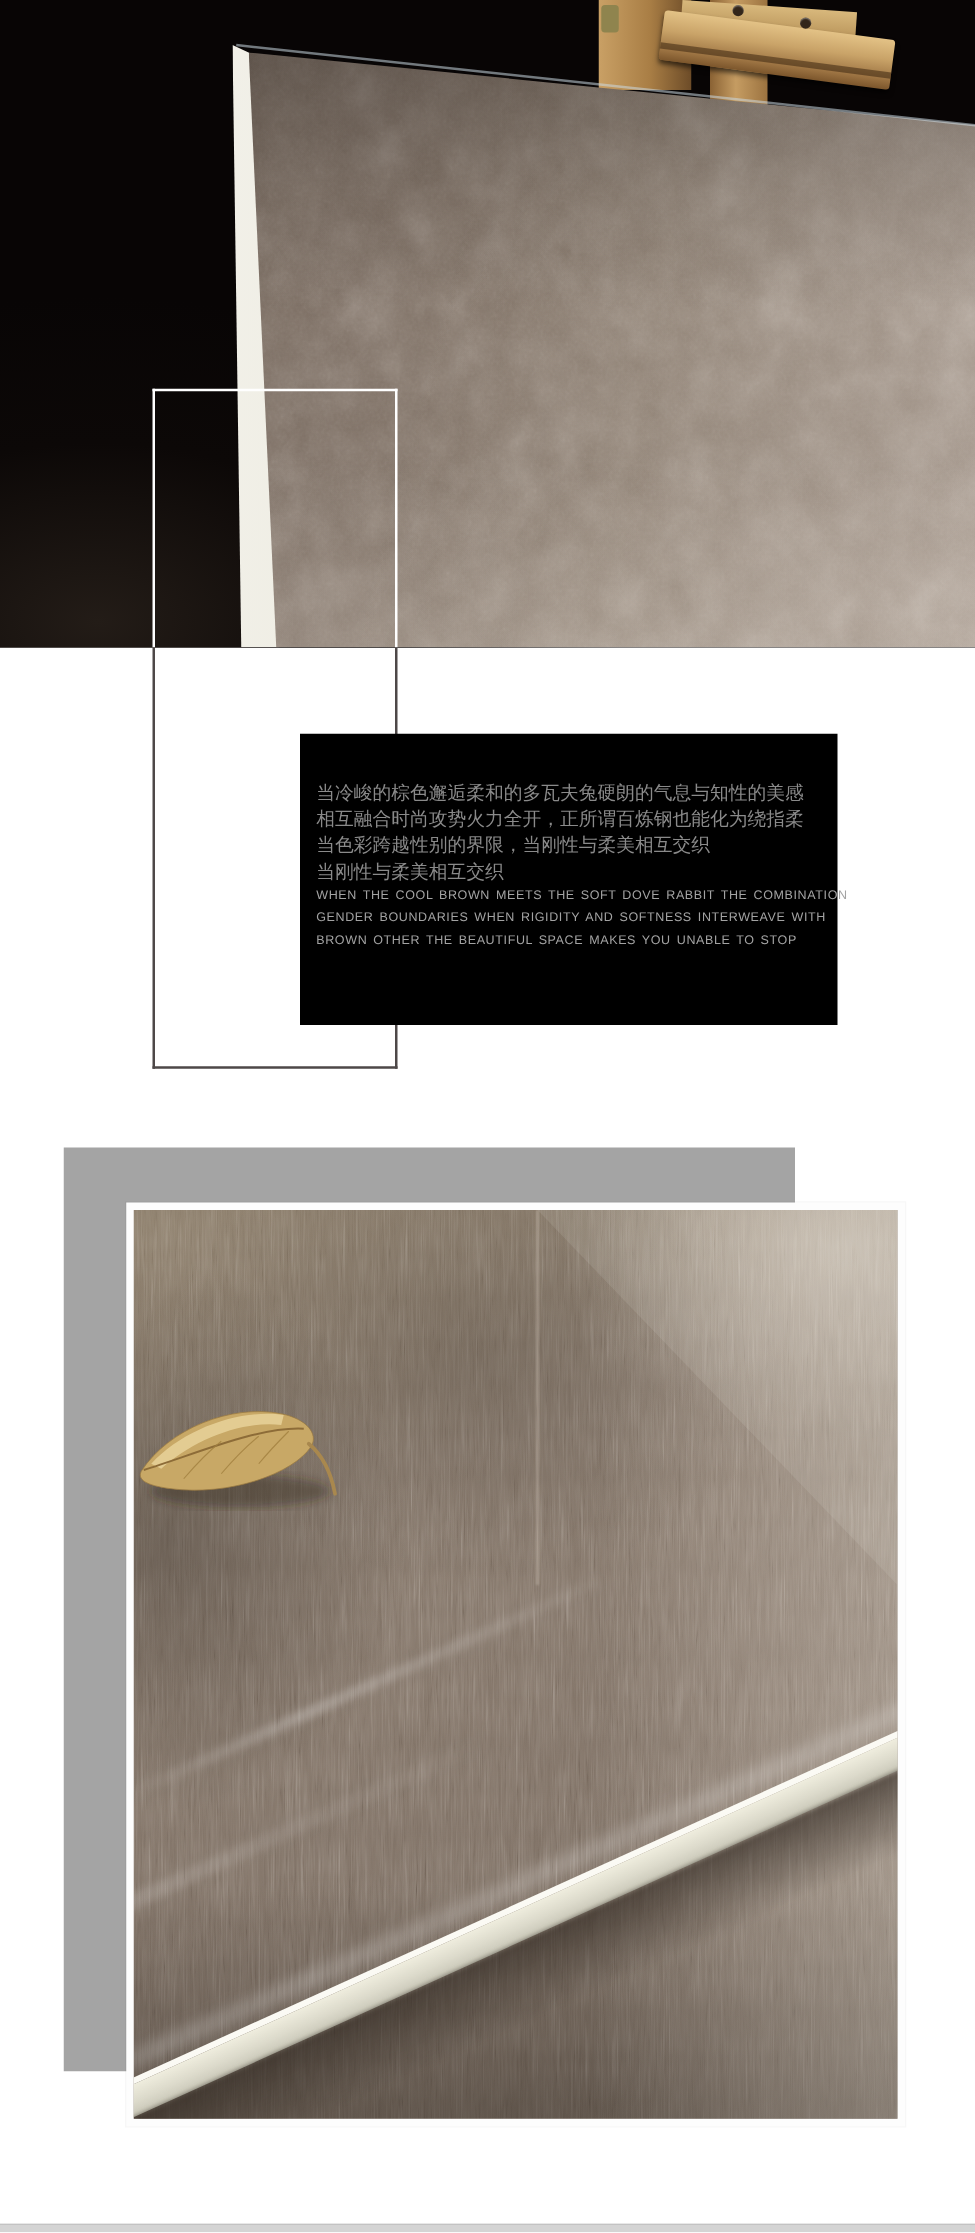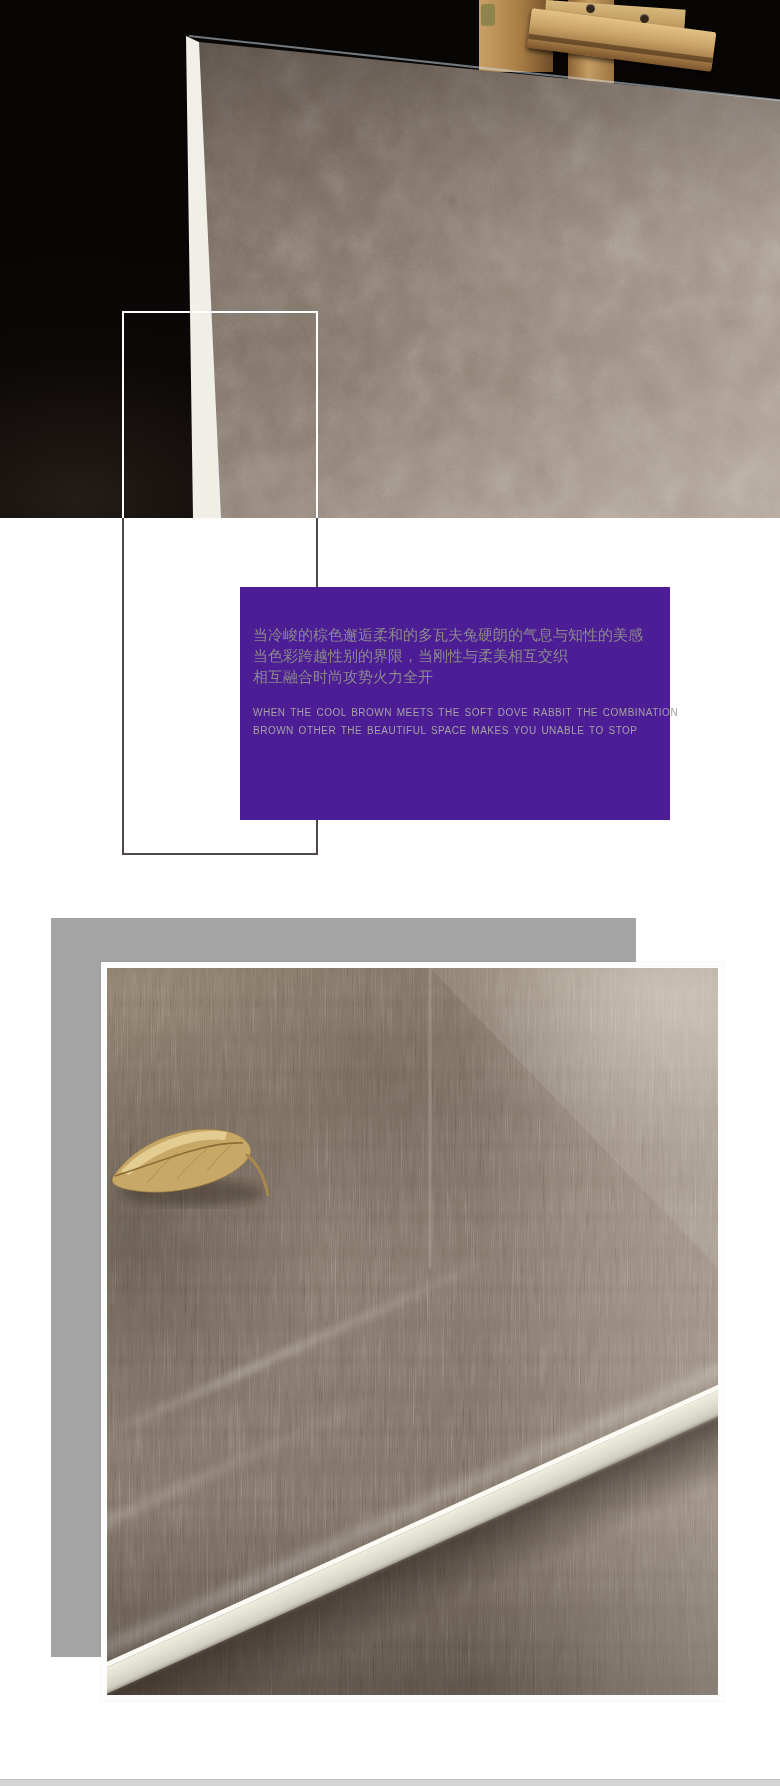--- a/index.html
+++ b/index.html
@@ -38,24 +38,24 @@
   .tile-top-highlight{position:absolute;left:189px;top:35px;width:600px;height:2px;
         transform:rotate(6.2deg);transform-origin:left center;background:rgba(203,216,226,.55);}
 
   
   .outline-upper{position:absolute;left:122px;top:311px;width:196px;height:207px;box-sizing:border-box;
         border:2px solid var(--outline-light,#fff);border-bottom:none;}
   .outline-lower{position:absolute;left:122px;top:518px;width:196px;height:337px;box-sizing:border-box;
         border:2px solid var(--outline-dark,#4e4848);border-top:none;}
 
   
-  .intro{position:absolute;left:240px;top:587px;width:430px;height:233px;background:#4c1d95;
+  .intro{position:absolute;left:240px;top:587px;width:430px;height:233px;background:#000000;
         box-sizing:border-box;padding:37px 0 0 13px;}
   .cn-line{font-size:15px;line-height:21px;letter-spacing:0;color:var(--cn-text,#8a8a8a);white-space:nowrap;}
-  .en-block{margin-top:17px;}
+  .en-block{}
   .en-line{font-size:10px;line-height:18px;letter-spacing:.5px;word-spacing:1.5px;
         color:var(--en-text,#a3a3a3);white-space:nowrap;}
 
   
   .gray-backdrop{position:absolute;left:51px;top:918px;width:585px;height:739px;background:var(--gray-block,#a4a4a4);}
   .photo-frame{position:absolute;left:101px;top:962px;width:623px;height:739px;box-sizing:border-box;
         background:var(--photo-frame,#fdfdfd);padding:6px;box-shadow:0 0 0 1px rgba(0,0,0,.03);}
   .fur{position:relative;width:611px;height:727px;overflow:hidden;
         background:linear-gradient(160deg,#90826f 0%,#8b7d70 30%,#84766a 60%,#7e7165 100%);}
   .fur-shade{position:absolute;inset:0;
@@ -123,24 +123,26 @@
     </div>
 
     <div class="tile-top-highlight"></div>
     <div class="outline-upper"></div>
   </div>
 
   <div class="outline-lower"></div>
 
   <div class="intro">
     <div class="cn-line">当冷峻的棕色邂逅柔和的多瓦夫兔硬朗的气息与知性的美感</div>
+    <div class="cn-line">相互融合时尚攻势火力全开，正所谓百炼钢也能化为绕指柔</div>
     <div class="cn-line">当色彩跨越性别的界限，当刚性与柔美相互交织</div>
-    <div class="cn-line">相互融合时尚攻势火力全开</div>
+    <div class="cn-line">当刚性与柔美相互交织</div>
     <div class="en-block">
       <div class="en-line">WHEN THE COOL BROWN MEETS THE SOFT DOVE RABBIT THE COMBINATION</div>
+      <div class="en-line">GENDER BOUNDARIES WHEN RIGIDITY AND SOFTNESS INTERWEAVE WITH</div>
       <div class="en-line">BROWN OTHER THE BEAUTIFUL SPACE MAKES YOU UNABLE TO STOP</div>
     </div>
   </div>
 
   <div class="gray-backdrop"></div>
 
   <div class="photo-frame">
     <div class="fur">
       <svg class="noise" width="611" height="727" style="opacity:.95">
         <filter id="f-fur">

